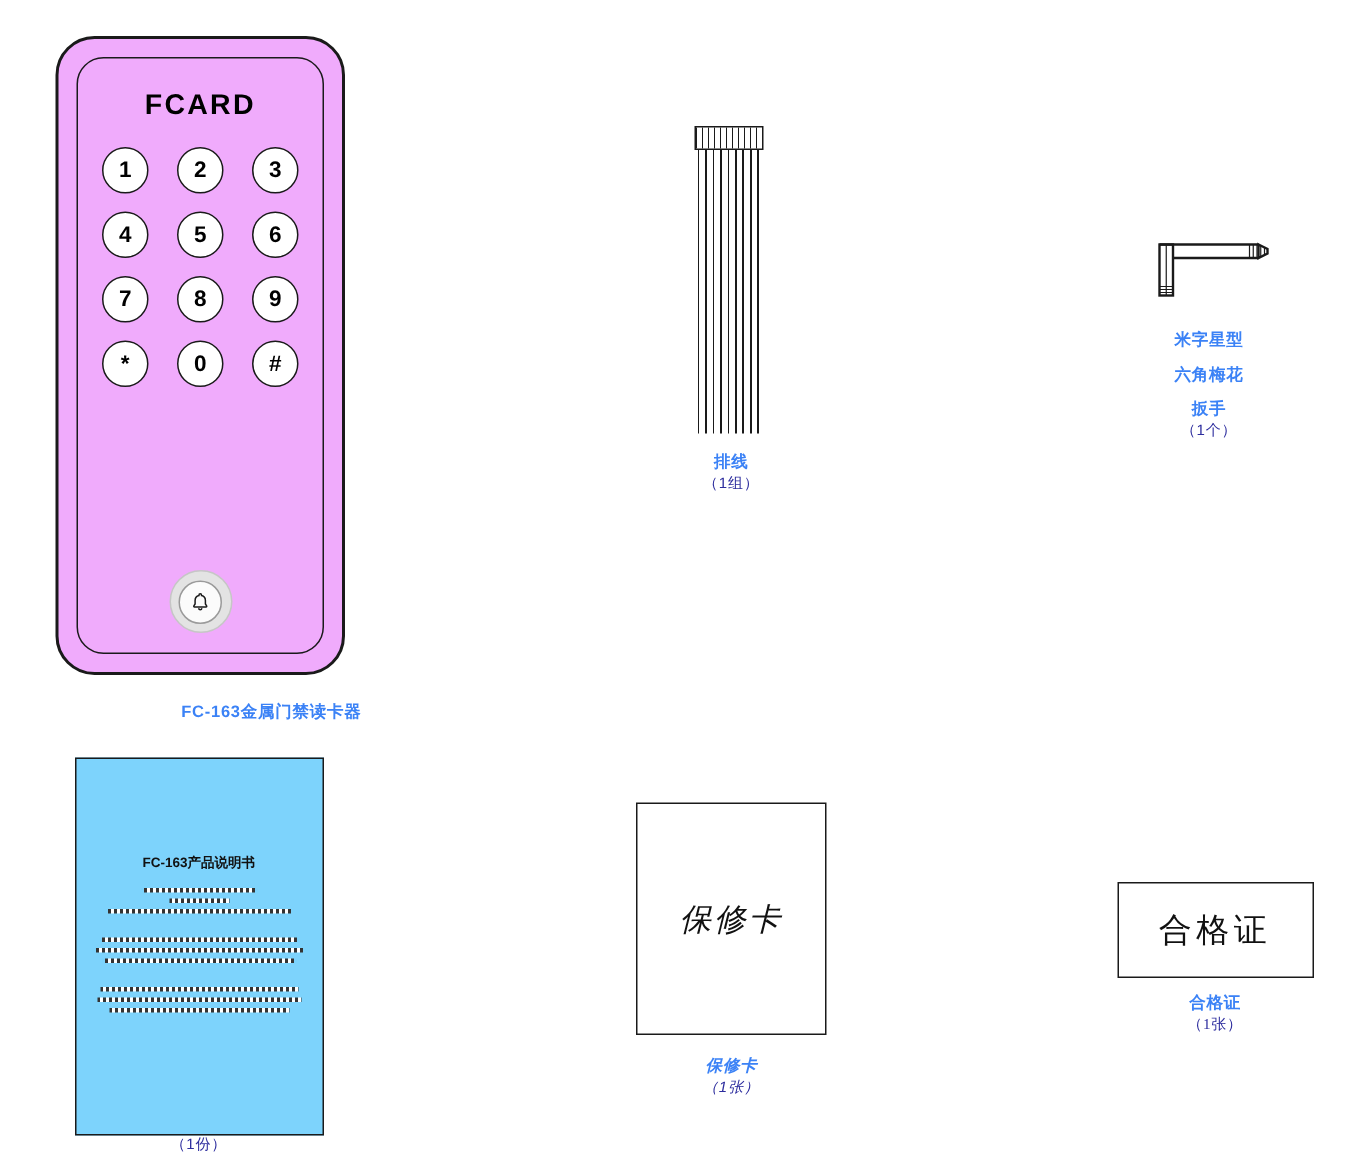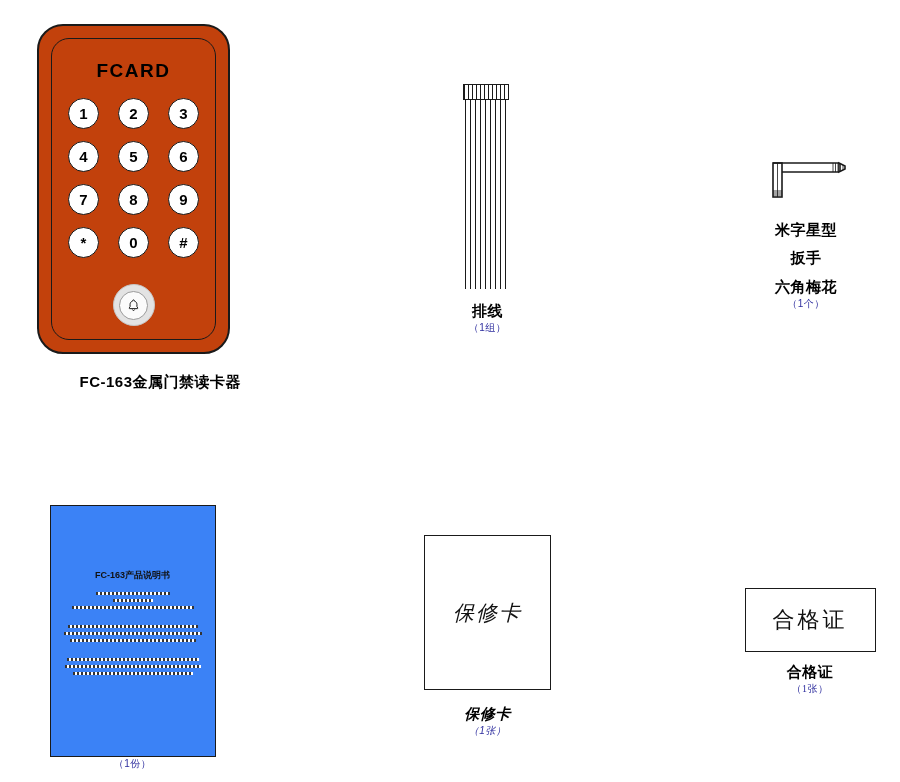--- a/index.html
+++ b/index.html
@@ -18,43 +18,43 @@
   .stage {
     position: relative;
     width: 900px;
     height: 782px;
   }
   .item {
     position: absolute;
     text-align: center;
   }
   .caption {
-    font-size: 15px;
+    font-size: 11px;
     font-weight: bold;
-    color: #000000;
+    color: #3b82f6;
     line-height: 1.35;
     letter-spacing: 0.5px;
   }
   .qty {
     font-size: 10px;
     color: #2d2d9e;
     line-height: 1.4;
     letter-spacing: 0.5px;
   }
 
   
   #reader { left: 26px; top: 24px; width: 215px; }
   .reader-body {
     position: relative;
     width: 193px;
-    height: 330px;
+    height: 426px;
     margin: 0 auto;
     border: 2px solid #1a1a1a;
     border-radius: 26px;
-    background: #c2410c;
+    background: #f0abfc;
     box-sizing: border-box;
   }
   .reader-inner {
     position: absolute;
     left: 12px;
     top: 12px;
     right: 12px;
     bottom: 12px;
     border: 1.5px solid #1a1a1a;
     border-radius: 18px;
@@ -164,21 +164,21 @@
   #wrench .caption { margin-top: 8px; }
 
   
   #manual { left: 30px; top: 505px; width: 205px; }
   .manual-art {
     position: relative;
     width: 166px;
     height: 252px;
     margin: 0 auto;
     border: 1.5px solid #1a1a1a;
-    background: #3b82f6;
+    background: #7dd3fc;
     box-sizing: border-box;
   }
   .manual-title {
     position: absolute;
     top: 63px;
     left: 0;
     right: 0;
     text-align: center;
     font-size: 9px;
     font-weight: bold;
@@ -299,22 +299,22 @@
         <path d="M21 12 H78" fill="none" stroke="#1a1a1a" stroke-width="1.6"></path>
         <path d="M78 3 L84 6 L84 9 L78 12 Z" fill="none" stroke="#1a1a1a" stroke-width="1.6"></path>
         <line x1="72" y1="3" x2="72" y2="12" stroke="#1a1a1a" stroke-width="0.8"></line>
         <line x1="74.5" y1="3" x2="74.5" y2="12" stroke="#1a1a1a" stroke-width="0.8"></line>
         <line x1="77" y1="3" x2="77" y2="12" stroke="#1a1a1a" stroke-width="0.8"></line>
         <line x1="79.5" y1="4" x2="79.5" y2="11" stroke="#1a1a1a" stroke-width="0.8"></line>
         <line x1="82" y1="5" x2="82" y2="10" stroke="#1a1a1a" stroke-width="0.8"></line>
       </svg>
     </div>
     <div class="caption">米字星型</div>
+    <div class="caption">六角梅花</div>
     <div class="caption">扳手</div>
-    <div class="caption">六角梅花</div>
     <div class="qty">（1个）</div>
   </div>
 
   <div class="item" id="manual">
     <div class="manual-art">
       <div class="manual-title">FC-163产品说明书</div>
       <div class="manual-lines">
         <div class="ml" style="width:74px"></div>
         <div class="ml" style="width:40px"></div>
         <div class="ml" style="width:122px"></div>

